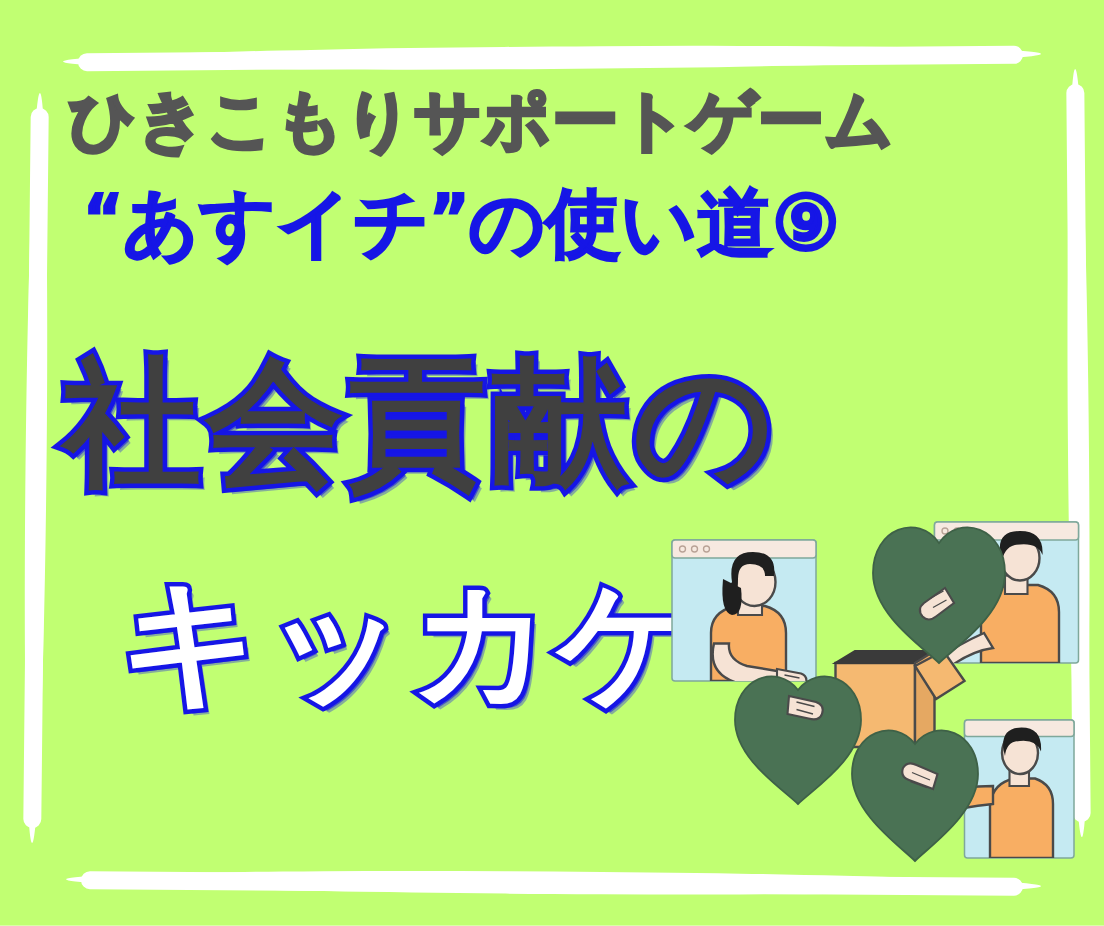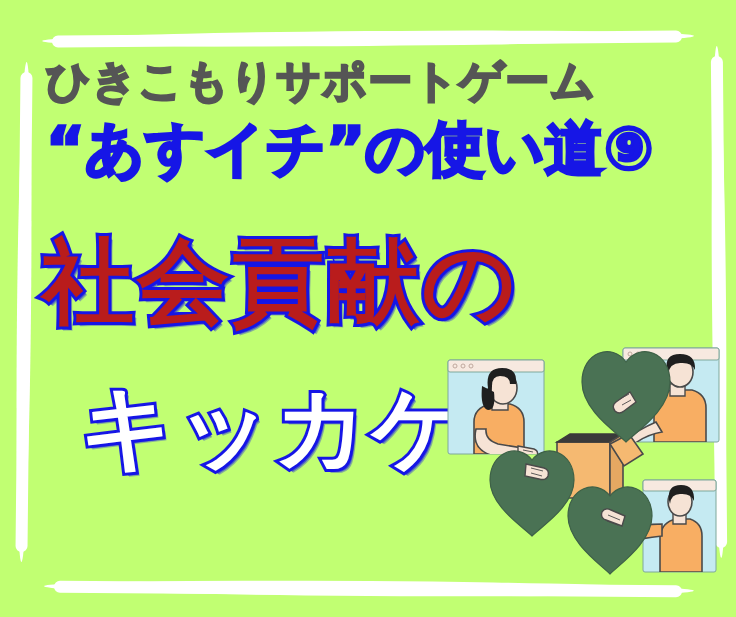--- a/index.html
+++ b/index.html
@@ -119,26 +119,26 @@
     font-size: 44px;
     line-height: 52px;
     letter-spacing: 1px;
     color: #555555;
     white-space: nowrap;
     -webkit-text-stroke: 2.5px #555555;
   }
 
   .line-sub2 {
     position: absolute;
-    left: 46px;
+    left: 56px;
     top: 120px;
     width: 670px;
     font-family: "DejaVu Sans", sans-serif;
-    font-weight: 700;
-    font-size: 59px;
+    font-weight: 400;
+    font-size: 50px;
     line-height: 58px;
     letter-spacing: 0px;
     color: #1616E6;
     white-space: nowrap;
     -webkit-text-stroke: 3px #1616E6;
   }
 
   .line-main {
     position: absolute;
     left: 42px;
@@ -174,21 +174,21 @@
 <div id="thumbnail" style="background: rgb(193, 255, 114);">
 
   <div class="brush brush-top" style="background: rgb(255, 255, 255);"></div>
   <div class="brush brush-bottom" style="background: rgb(255, 255, 255);"></div>
   <div class="brush brush-left" style="background: rgb(255, 255, 255);"></div>
   <div class="brush brush-right" style="background: rgb(255, 255, 255);"></div>
 
   <div class="text-stack">
     <div class="line-sub" style="color: rgb(85, 85, 85); -webkit-text-stroke: 2.5px rgb(85, 85, 85);">ひきこもりサポートゲーム</div>
     <div class="line-sub2" style="color: rgb(22, 22, 230); -webkit-text-stroke: 3px rgb(22, 22, 230);">“あすイチ”の使い道⑨</div>
-    <div class="line-main line-main-1" style="color: #b91c1c; -webkit-text-stroke: 6px rgb(22, 22, 230);">社会貢献の</div>
+    <div class="line-main line-main-1" style="color: #404040; -webkit-text-stroke: 6px rgb(22, 22, 230);">社会貢献の</div>
     <div class="line-main line-main-2" style="color: rgb(255, 255, 255); margin-left: 38px; -webkit-text-stroke: 6px rgb(22, 22, 230);">キッカケ</div>
   </div>
 
   <div class="illustration">
     <svg width="306" height="260" viewBox="0 0 306 260" xmlns="http://www.w3.org/2000/svg">
       <defs>
         <clipPath id="clipW1">
             <rect x="18" y="30" width="96" height="94" rx="2"></rect>
           </clipPath>
         <clipPath id="clipW2">

